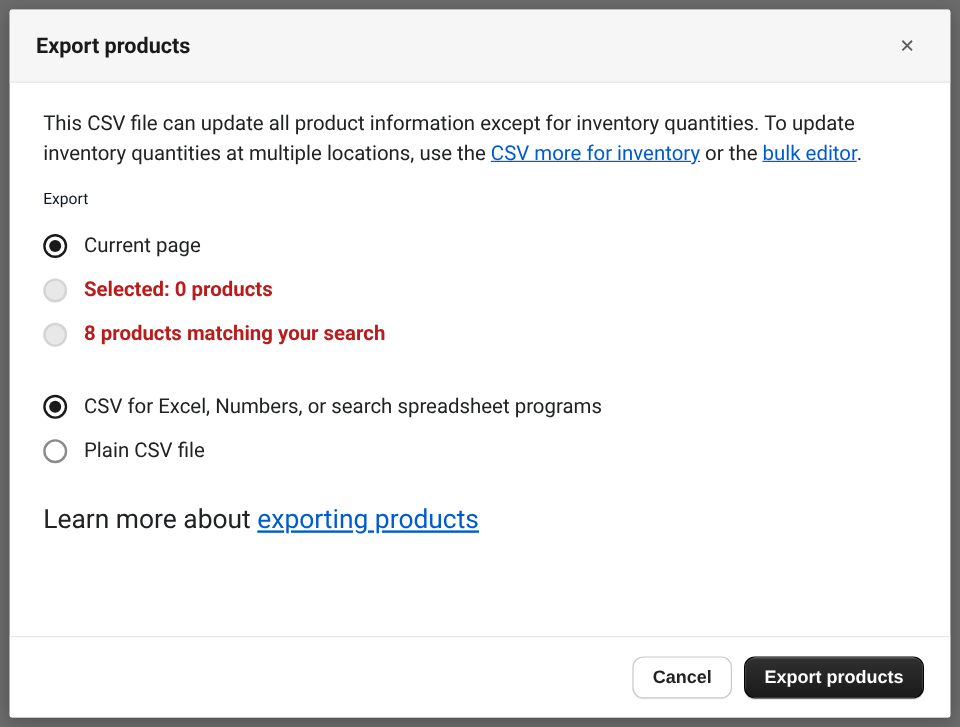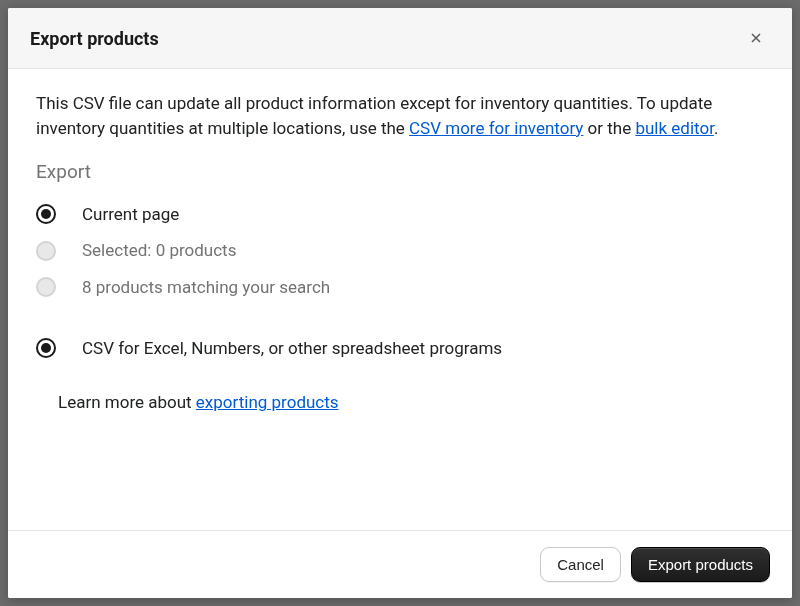--- a/index.html
+++ b/index.html
@@ -53,35 +53,36 @@
     font-size: 17px;
     line-height: 1.45;
   }
   .desc { margin: 2px 0 18px 0; }
   a.inline-link {
     color: #005bd3;
     text-decoration: underline;
     cursor: pointer;
   }
   .section-label {
-    font-size: 19px;
-    color: #737373;
+    font-size: 13px;
+    color: #0f172a;
     margin: 8px 0 10px 0;
   }
   .radio-group { margin-bottom: 24px; }
   .radio-row {
     display: flex;
     align-items: center;
-    gap: 26px;
+    gap: 14px;
     padding: 6px 0;
     cursor: pointer;
   }
   .radio-row.disabled {
-    color: #737373;
+    color: #b91c1c;
     cursor: default;
+    font-weight: bold;
   }
   .radio {
     width: 20px; height: 20px;
     border: 2px solid #8a8a8a;
     border-radius: 50%;
     flex: 0 0 auto;
     position: relative;
     background: #fff;
   }
   .radio.selected {
@@ -96,35 +97,34 @@
     width: 10px; height: 10px;
     background: #1a1a1a;
     border-radius: 50%;
   }
   .radio.disabled {
     border-color: #d4d4d4;
     background: #e8e8e8;
   }
   .learn-more {
     margin-top: 4px;
-    font-size: 17px;
+    font-size: 22px;
     color: #202223;
-    margin-left: 22px;
   }
   .modal-footer {
     border-top: 1px solid #e5e5e5;
     padding: 16px 22px;
     display: flex;
     justify-content: flex-end;
     gap: 10px;
     background: #fff;
   }
   .btn {
     font-size: 15px;
-    font-weight: 400;
+    font-weight: 700;
     padding: 8px 16px;
     border-radius: 9px;
     cursor: pointer;
   }
   .btn-secondary {
     background: #ffffff;
     border: 1px solid #c9c9c9;
     color: #202223;
     box-shadow: 0 1px 0 rgba(0,0,0,0.05);
   }
@@ -170,21 +170,25 @@
       <div class="radio-row disabled">
         <span class="radio disabled"></span>
         <span>8 products matching your search</span>
       </div>
     </div>
 
 
     <div class="radio-group">
       <div class="radio-row">
         <span class="radio selected"></span>
-        <span>CSV for Excel, Numbers, or other spreadsheet programs</span>
+        <span>CSV for Excel, Numbers, or search spreadsheet programs</span>
+      </div>
+      <div class="radio-row">
+        <span class="radio"></span>
+        <span>Plain CSV file</span>
       </div>
     </div>
 
     <div class="learn-more">
       <span>Learn more about </span><a class="inline-link">exporting products</a>
     </div>
 
   </div>
 
   <div class="modal-footer">

